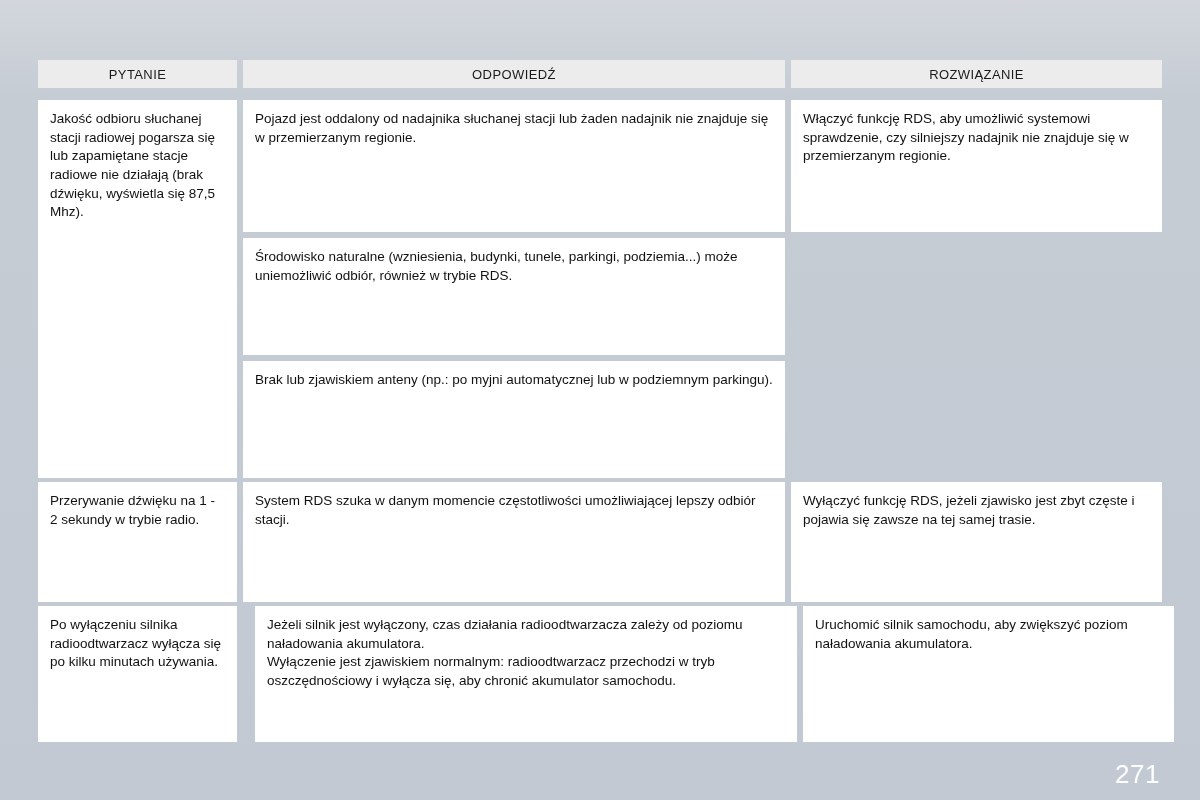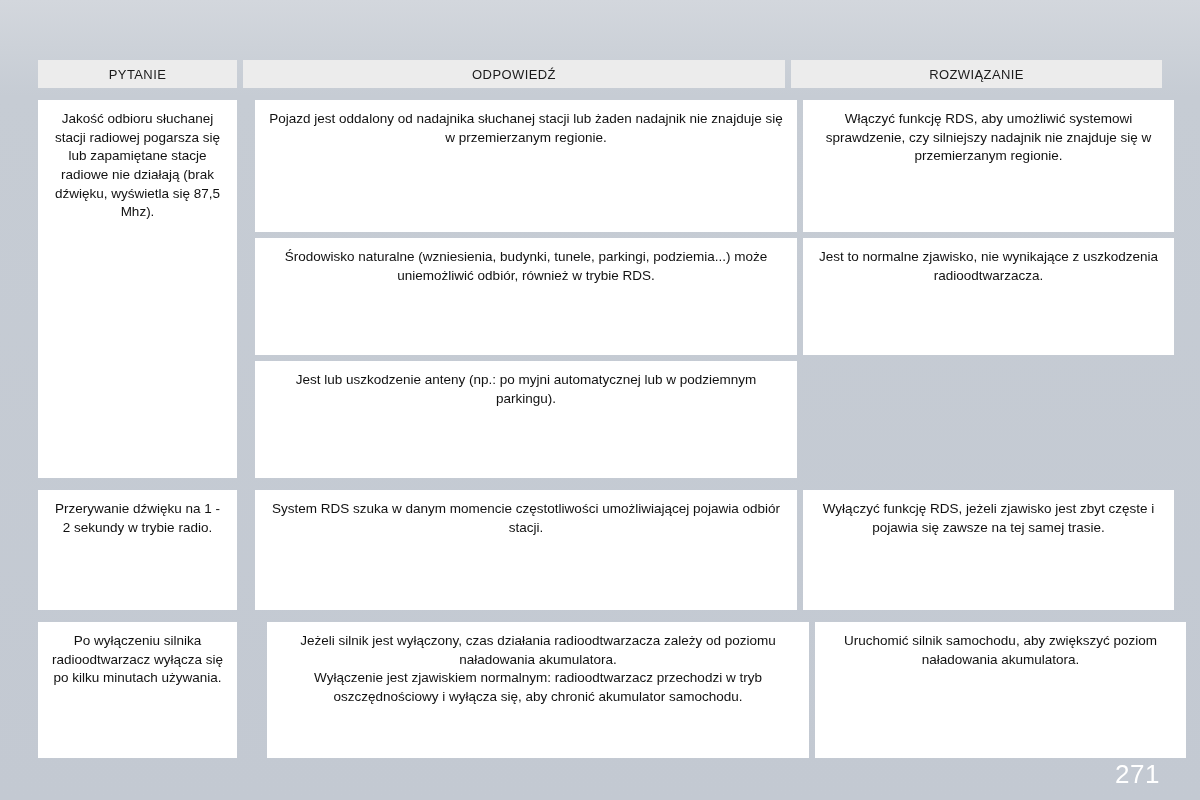--- a/index.html
+++ b/index.html
@@ -9,21 +9,20 @@
     background: linear-gradient(180deg, #d3d7dd 0%, #c6ccd4 12%, #c3c9d2 100%);
     position: relative;
     overflow: hidden;
     color: #111;
   }
   .content {
     position: absolute;
     left: 38px;
     top: 60px;
     width: 890px;
-    text-align: center;
   }
   .header-row {
     display: flex;
     gap: 6px;
     margin-bottom: 12px;
   }
   .cell {
     background: #ffffff;
   }
   .hcell {
@@ -34,22 +33,22 @@
     justify-content: center;
     font-size: 13px;
     color: #1b1b1b;
     letter-spacing: 0.4px;
   }
   .col-q { width: 199px; flex: none; }
   .col-a { width: 542px; flex: none; }
   .col-s { width: 371px; flex: none; }
   .group {
     display: flex;
-    gap: 18px;
-    margin-bottom: 12px;
+    gap: 6px;
+    margin-bottom: 4px;
     align-items: stretch;
   }
   .subrows {
     display: flex;
     flex-direction: column;
     gap: 6px;
     width: 919px;
     flex: none;
   }
   .subrow {
@@ -89,33 +88,32 @@
 
   <div class="group">
     <div class="cell col-q txt">Jakość odbioru słuchanej stacji radiowej pogarsza się lub zapamiętane stacje radiowe nie działają (brak dźwięku, wyświetla się 87,5 Mhz).</div>
     <div class="subrows">
       <div class="subrow h132">
         <div class="cell col-a txt">Pojazd jest oddalony od nadajnika słuchanej stacji lub żaden nadajnik nie znajduje się w przemierzanym regionie.</div>
         <div class="cell col-s txt">Włączyć funkcję RDS, aby umożliwić systemowi sprawdzenie, czy silniejszy nadajnik nie znajduje się w przemierzanym regionie.</div>
       </div>
       <div class="subrow h117">
         <div class="cell col-a txt">Środowisko naturalne (wzniesienia, budynki, tunele, parkingi, podziemia...) może uniemożliwić odbiór, również w trybie RDS.</div>
-        <div class="cell col-s txt">Jest to normalne zjawisko, nie wynikające z uszkodzenia radioodtwarzacza.</div>
       </div>
       <div class="subrow h117">
-        <div class="cell col-a txt">Jest lub uszkodzenie anteny (np.: po myjni automatycznej lub w podziemnym parkingu).</div>
+        <div class="cell col-a txt">Brak lub zjawiskiem anteny (np.: po myjni automatycznej lub w podziemnym parkingu).</div>
       </div>
     </div>
   </div>
 
   <div class="group">
     <div class="cell col-q txt">Przerywanie dźwięku na 1 - 2 sekundy w trybie radio.</div>
     <div class="subrows">
       <div class="subrow h120">
-        <div class="cell col-a txt">System RDS szuka w danym momencie częstotliwości umożliwiającej pojawia odbiór stacji.</div>
+        <div class="cell col-a txt">System RDS szuka w danym momencie częstotliwości umożliwiającej lepszy odbiór stacji.</div>
         <div class="cell col-s txt">Wyłączyć funkcję RDS, jeżeli zjawisko jest zbyt częste i pojawia się zawsze na tej samej trasie.</div>
       </div>
     </div>
   </div>
 
   <div class="group">
     <div class="cell col-q txt">Po wyłączeniu silnika radioodtwarzacz wyłącza się po kilku minutach używania.</div>
     <div class="subrows">
       <div class="subrow h136">
         <div class="cell col-a txt">Jeżeli silnik jest wyłączony, czas działania radioodtwarzacza zależy od poziomu naładowania akumulatora.

